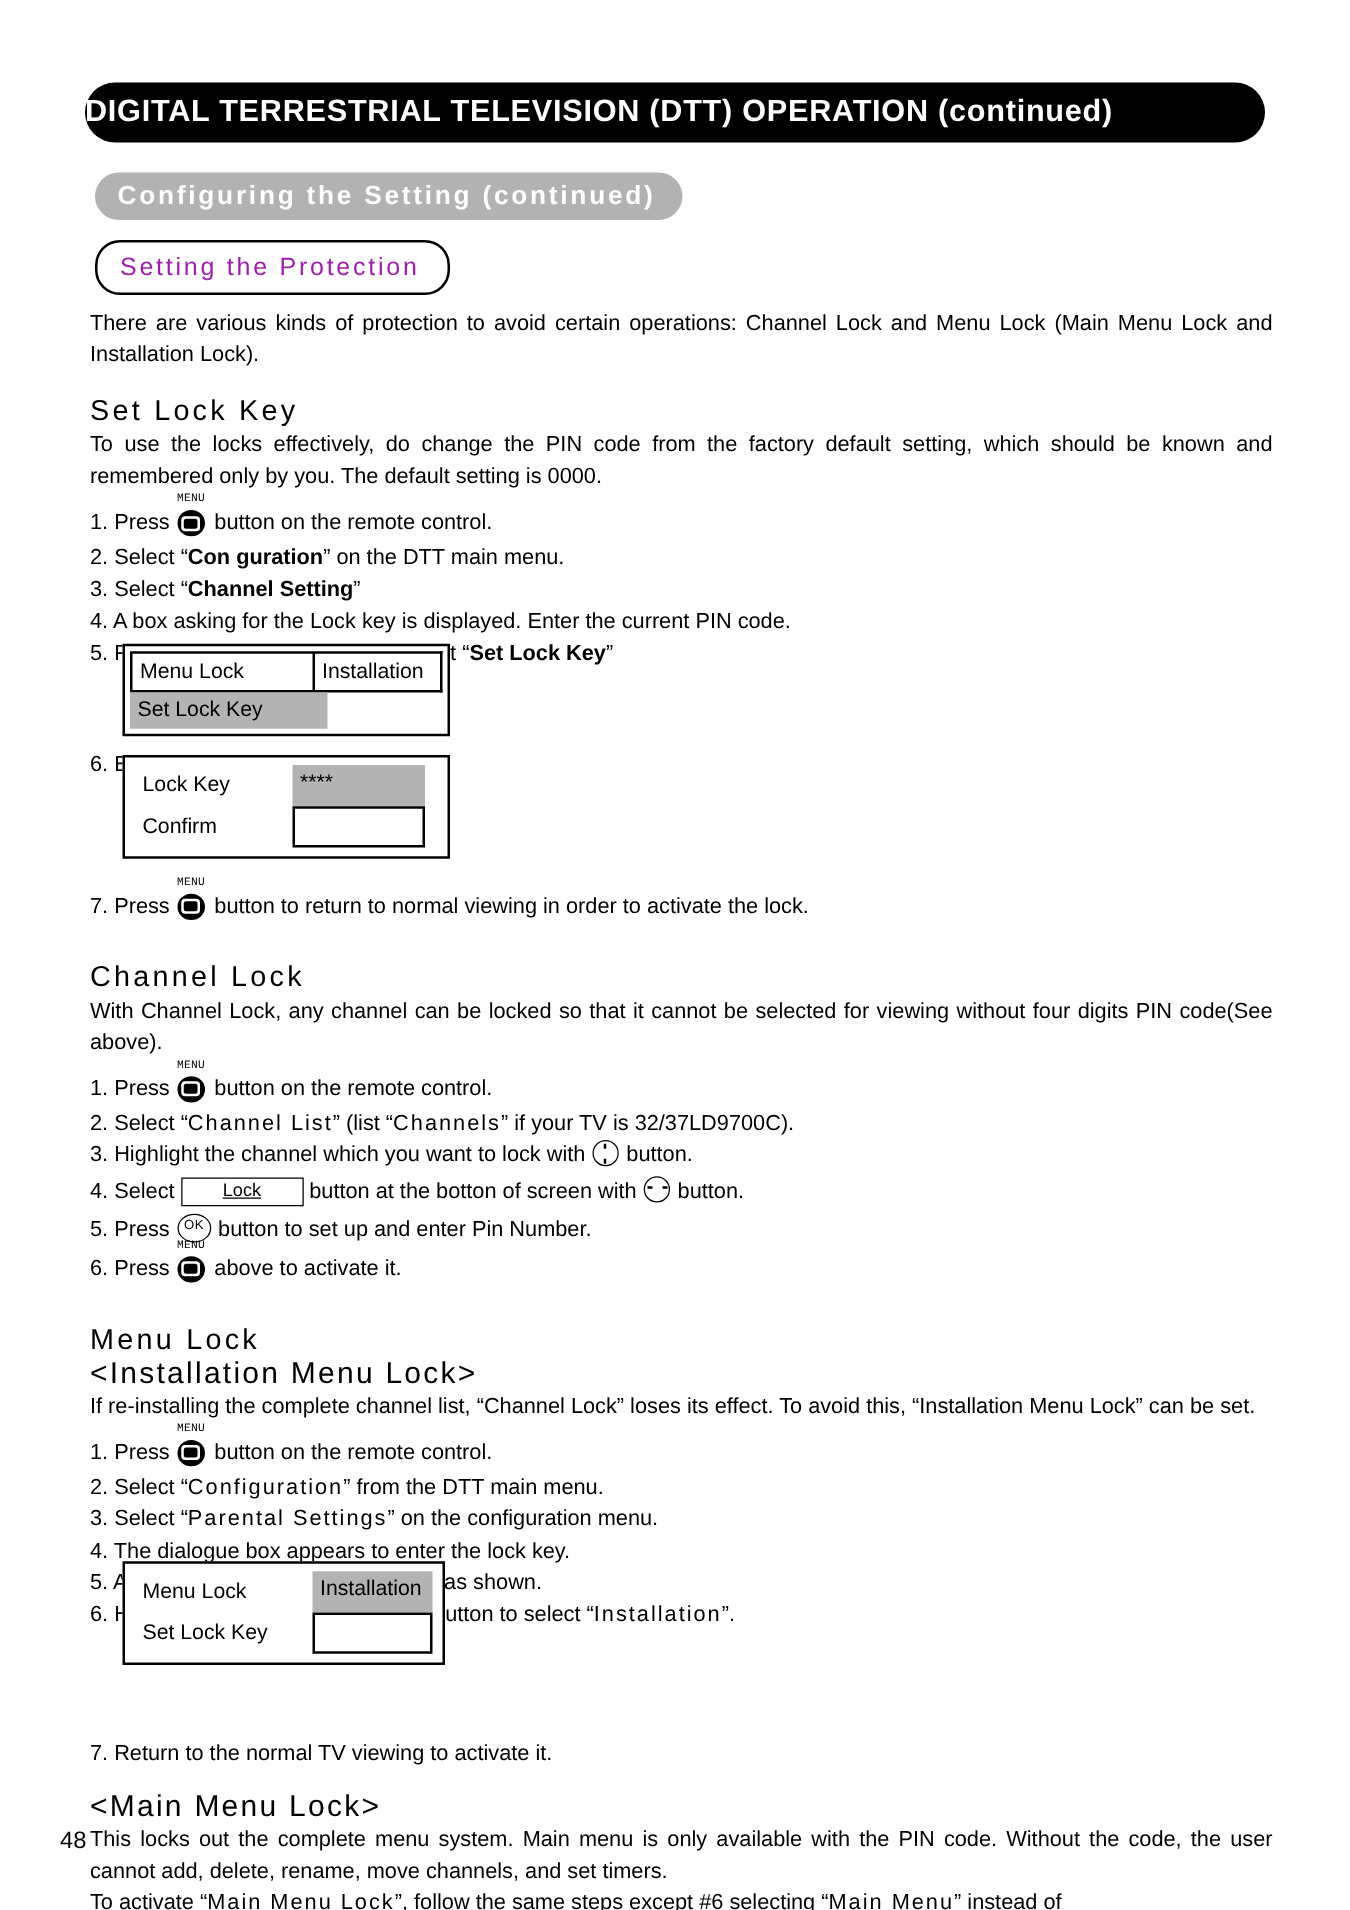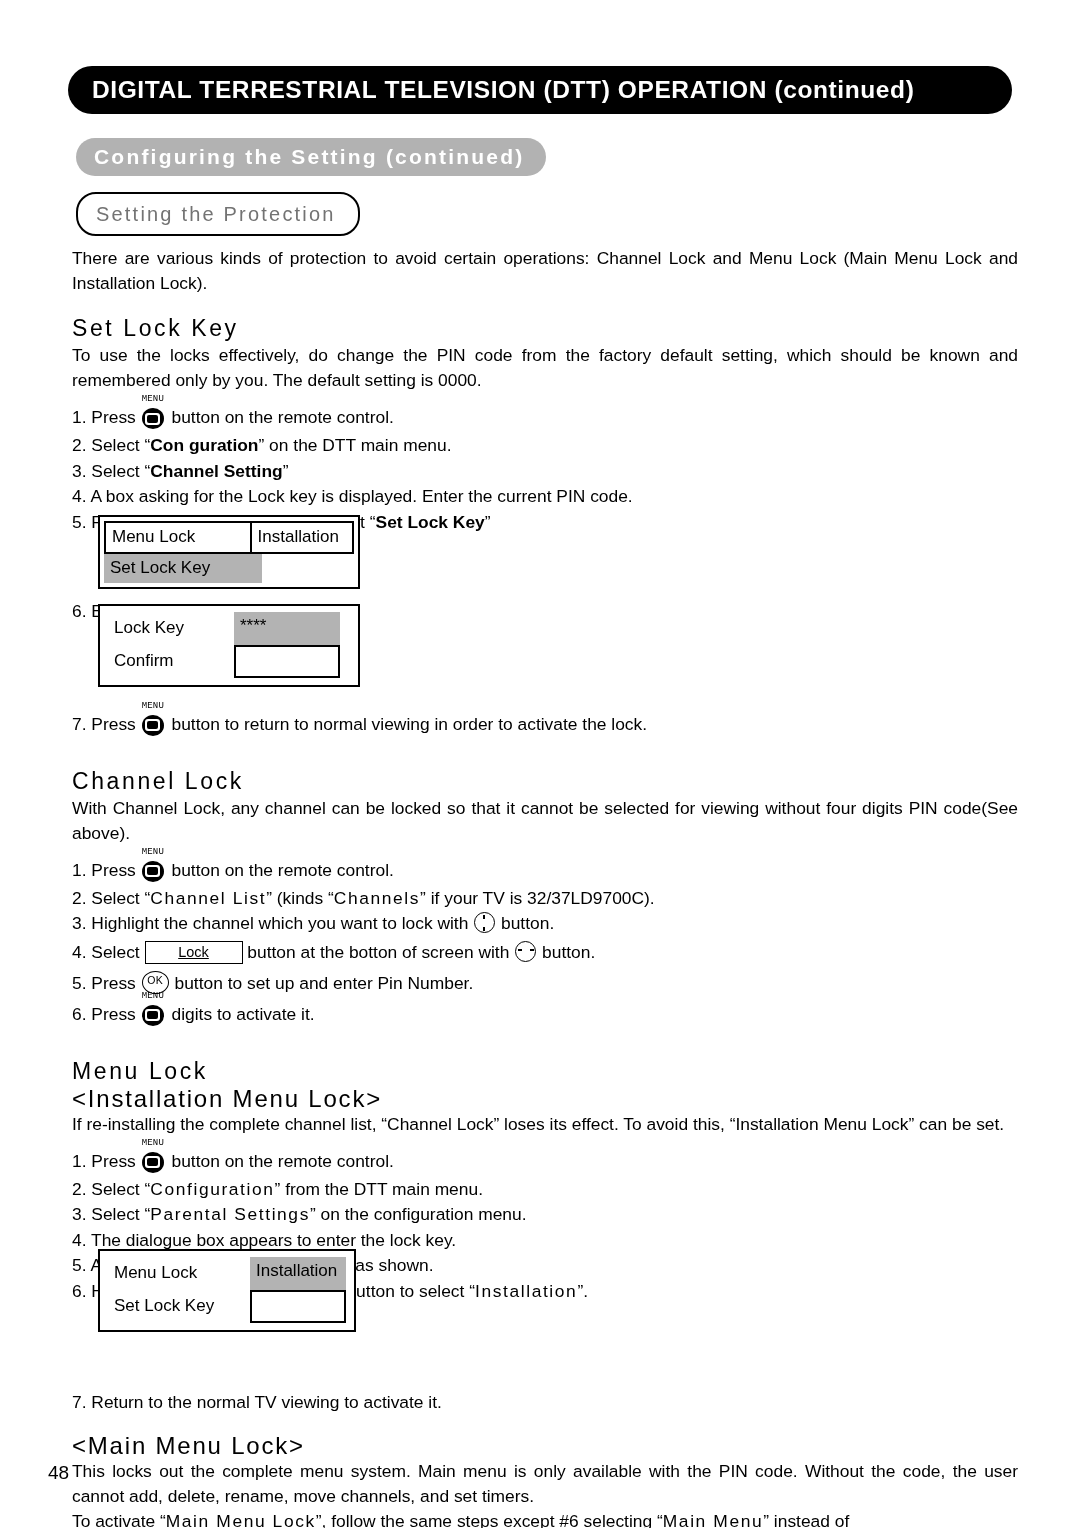--- a/index.html
+++ b/index.html
@@ -32,21 +32,20 @@
     background: #000000;
     border-radius: 24px;
     display: flex;
     align-items: center;
   }
   .title-banner-text {
     color: #ffffff;
     font-size: 24.5px;
     font-weight: bold;
     letter-spacing: 0.6px;
-    padding-left: 24px;
     white-space: nowrap;
   }
 
   .section-banner {
     position: absolute;
     left: 76px;
     top: 138px;
     height: 38px;
     background: #b2b2b2;
     border-radius: 19px;
@@ -68,21 +67,21 @@
     top: 192px;
     height: 40px;
     background: #ffffff;
     border: 2.5px solid #000000;
     border-radius: 20px;
     display: flex;
     align-items: center;
     padding: 0 22px 0 18px;
   }
   .subsection-banner-text {
-    color: #737373;
+    color: #a21caf;
     font-size: 20px;
     letter-spacing: 2.2px;
     white-space: nowrap;
   }
 
   
   .content {
     position: absolute;
     left: 72px;
     top: 246px;
@@ -365,21 +364,21 @@
     <div class="steps">
       <div class="step tall">
         <span>1. Press</span>
         <span class="menu-icon-wrap">
           <span class="menu-icon-label">MENU</span>
           <span class="menu-icon"></span>
         </span>
         <span>button on the remote control.</span>
       </div>
       <div class="step">
-        <span>2. Select “</span><span class="spaced">Channel List</span><span>” (kinds “</span><span class="spaced">Channels</span><span>” if your TV is 32/37LD9700C).</span>
+        <span>2. Select “</span><span class="spaced">Channel List</span><span>” (list “</span><span class="spaced">Channels</span><span>” if your TV is 32/37LD9700C).</span>
       </div>
       <div class="step">
         <span>3. Highlight the channel which you want to lock with</span>
         <span class="circle-icon ud"><span class="tick t1"></span><span class="tick t2"></span></span>
         <span>button.</span>
       </div>
       <div class="step tall">
         <span>4. Select</span>
         <span class="lock-btn">Lock</span>
         <span>button at the botton of screen with</span>
@@ -390,21 +389,21 @@
         <span>5. Press</span>
         <span class="ok-icon"><span>OK</span></span>
         <span>button to set up and enter Pin Number.</span>
       </div>
       <div class="step tall">
         <span>6. Press</span>
         <span class="menu-icon-wrap">
           <span class="menu-icon-label">MENU</span>
           <span class="menu-icon"></span>
         </span>
-        <span>digits to activate it.</span>
+        <span>above to activate it.</span>
       </div>
     </div>
 
     <div class="gap-l"></div>
 
     <div class="heading">Menu Lock</div>
     <div class="subheading">&lt;Installation Menu Lock&gt;</div>
     <p class="para">If re-installing the complete channel list, “Channel Lock” loses its effect. To avoid this, “Installation Menu Lock” can be set.</p>
 
     <div class="gap-s"></div>

